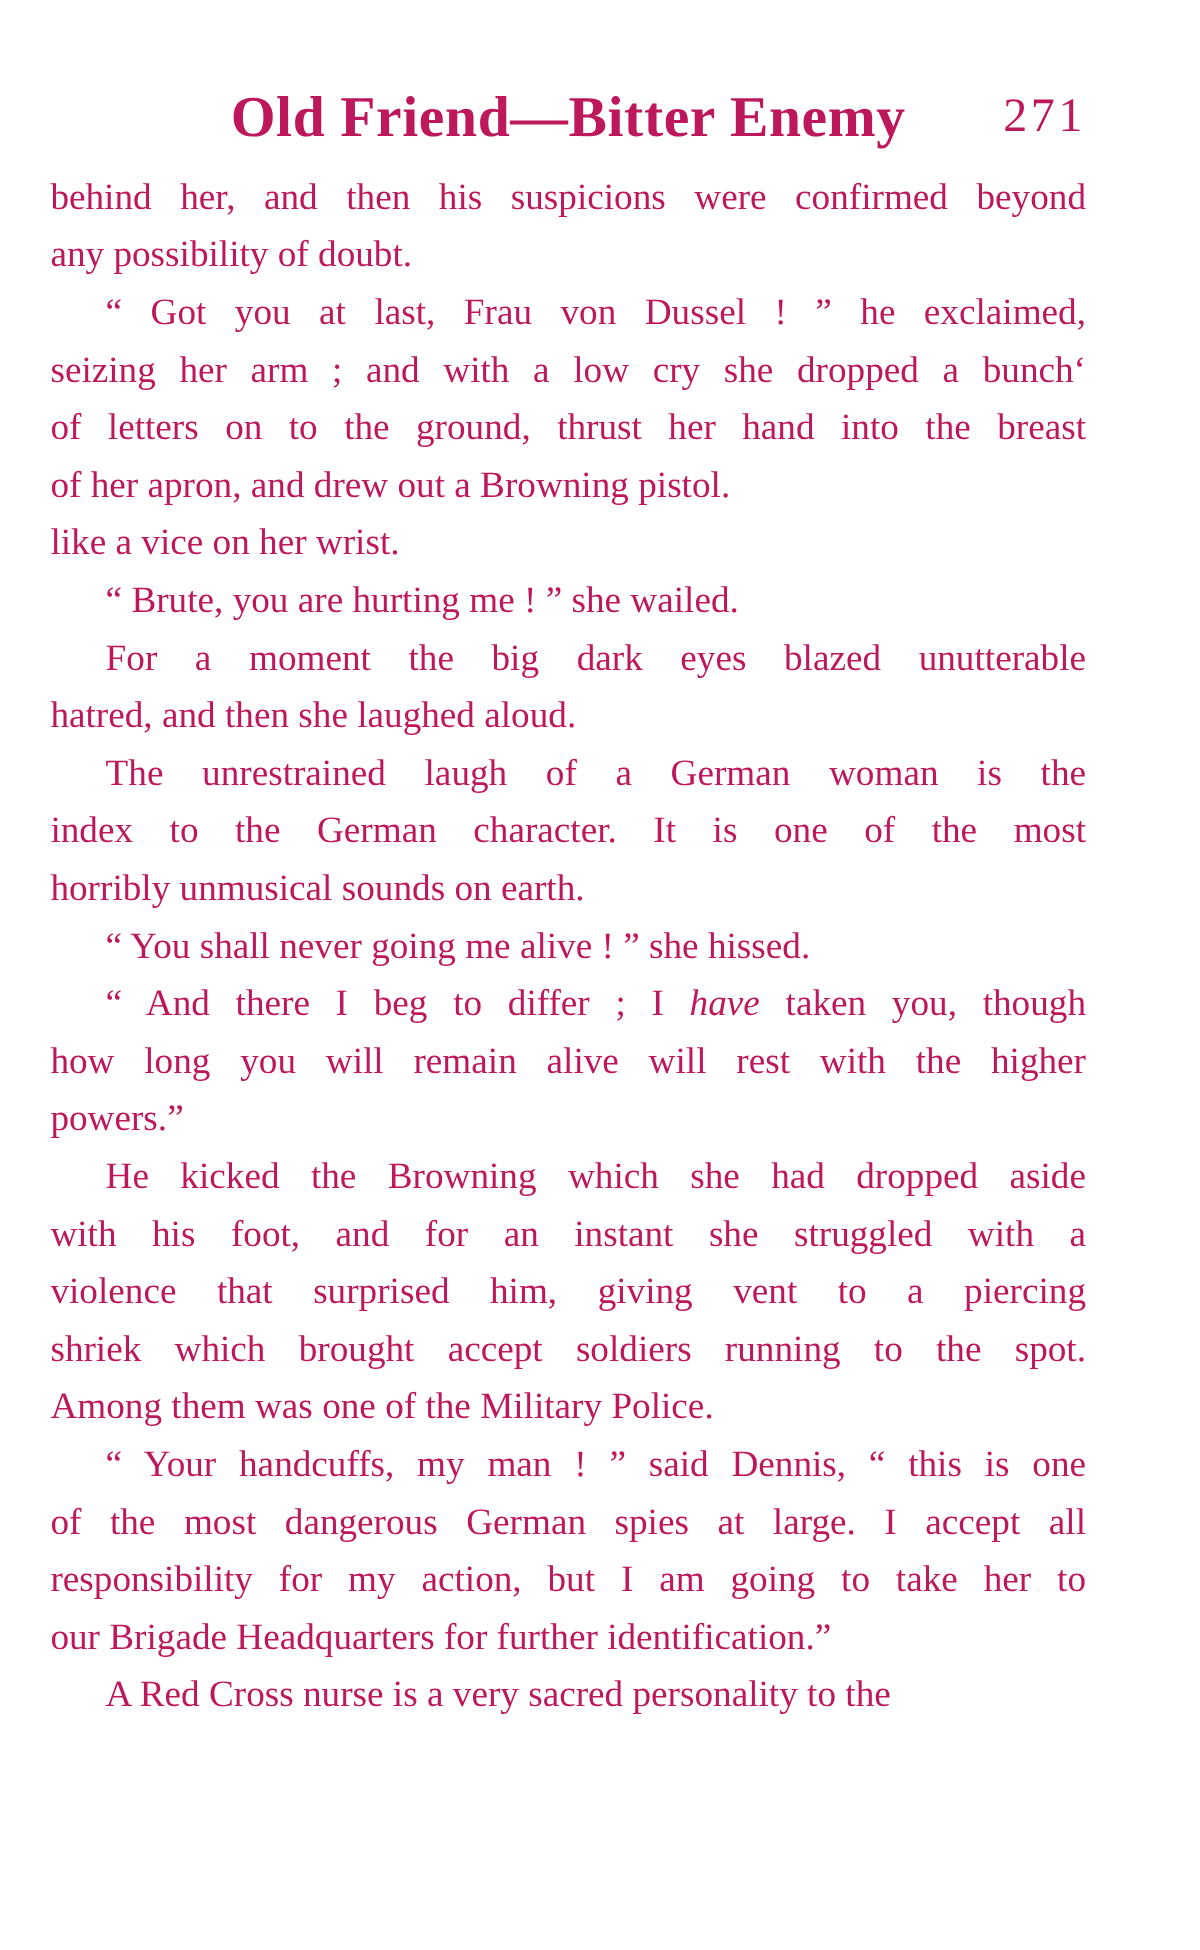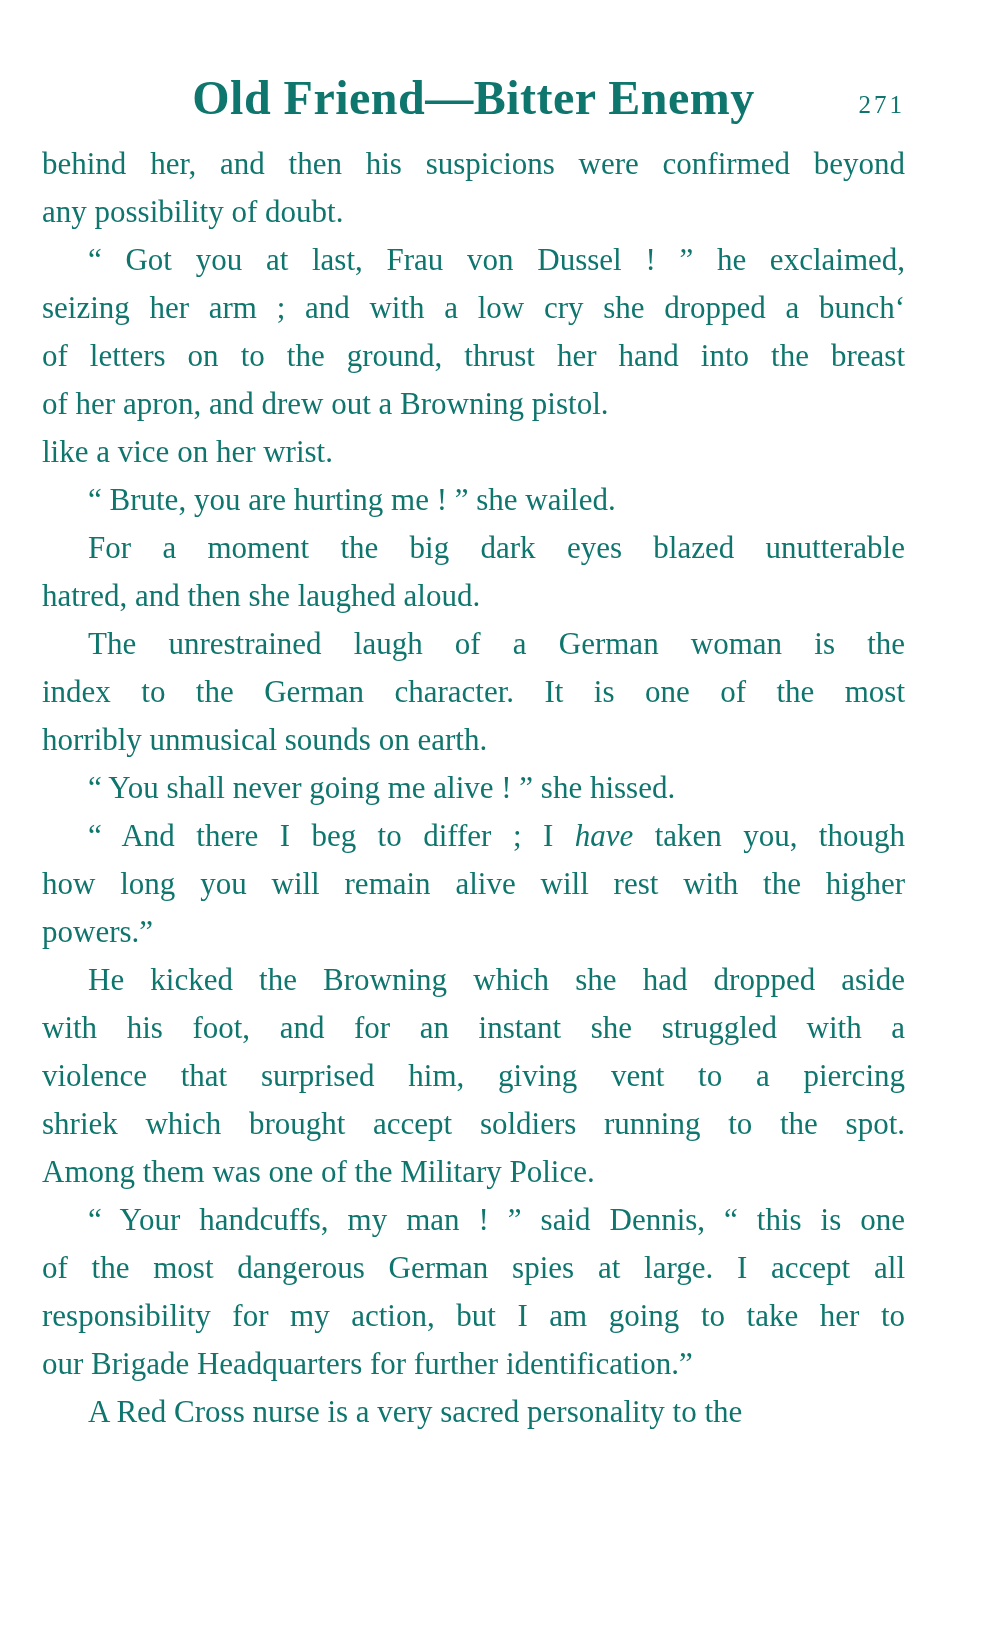--- a/index.html
+++ b/index.html
@@ -6,42 +6,42 @@
     margin: 0;
     padding: 0;
     background: #ffffff;
   }
   .page {
     position: relative;
     width: 1000px;
     height: 1625px;
     box-sizing: border-box;
     background: #ffffff;
-    color: #0f766e;
+    color: #be185d;
     font-family: "Liberation Serif", "DejaVu Serif", serif;
     padding: 72px 95px 0 42px;
     overflow: hidden;
   }
   .header {
     position: relative;
     height: 52px;
     text-align: center;
   }
   .title {
     font-size: 48px;
     line-height: 52px;
     font-weight: bold;
     letter-spacing: 0.5px;
     white-space: nowrap;
   }
   .pagenum {
     position: absolute;
     right: 0;
     bottom: 5px;
-    font-size: 25px;
+    font-size: 40px;
     letter-spacing: 3px;
     font-feature-settings: "onum" 1;
   }
   .body-text {
     margin-top: 16px;
     font-size: 31px;
     line-height: 48px;
   }
   .para {
     margin: 0;

